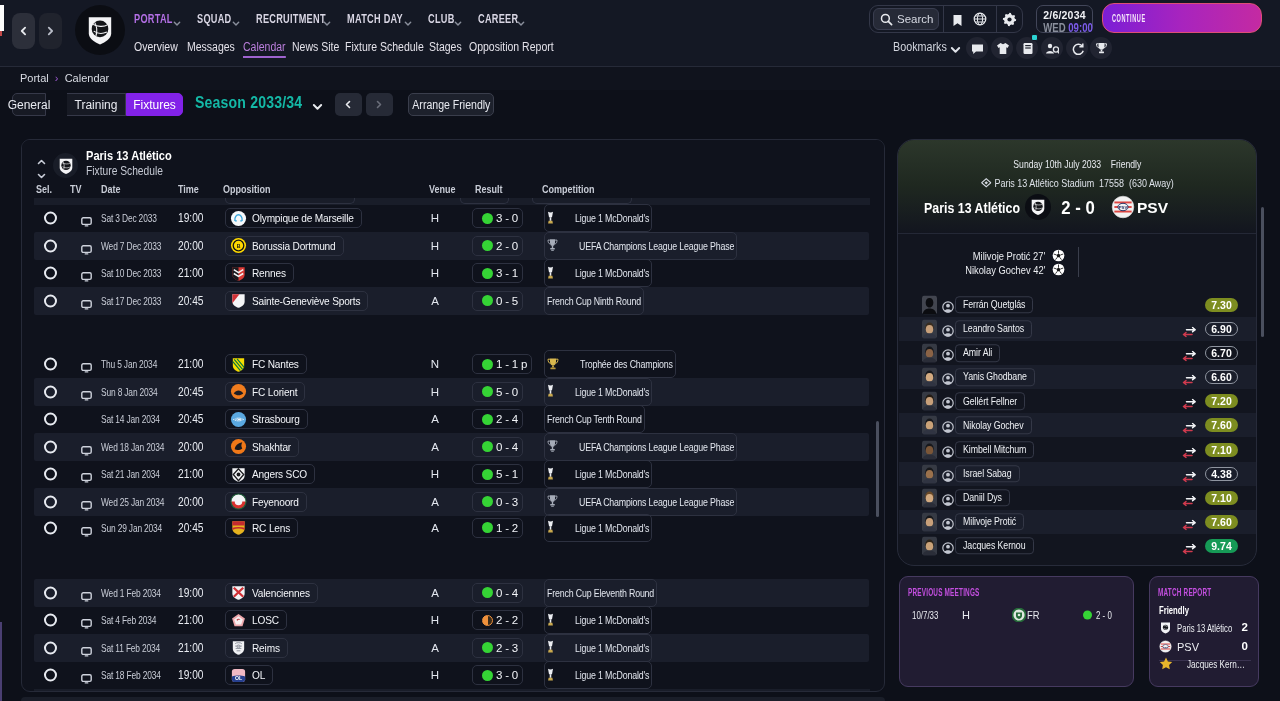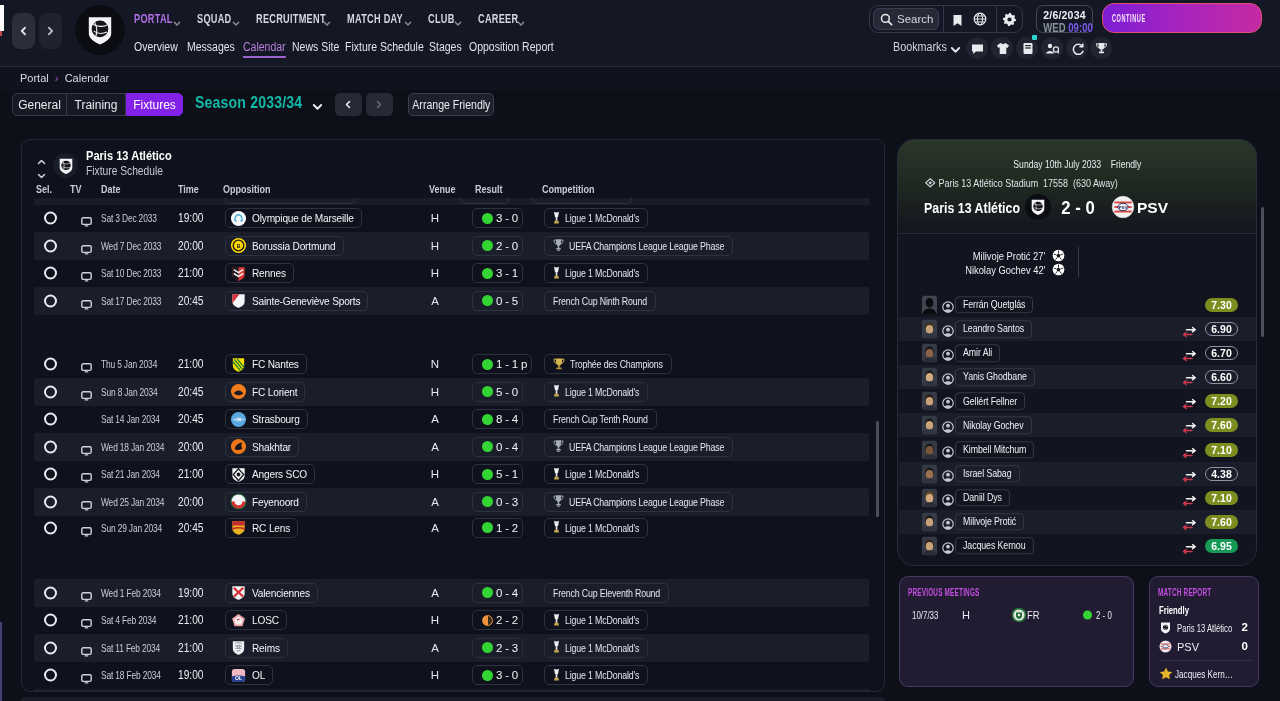--- a/index.html
+++ b/index.html
@@ -62,33 +62,33 @@
 .date { left:67px; font-size:10.5px; letter-spacing:-0.2px; color:#c9cdd7; white-space:nowrap; transform:translateY(-50%) scaleX(0.8) !important; transform-origin:left center; }
 .time { left:144px; font-size:12px; color:#e9ecf2; transform:translateY(-50%) scaleX(0.85) !important; transform-origin:left center; }
 .opp { left:191px; height:20px; border:1px solid #2d3140; border-radius:5px; display:flex; align-items:center; gap:5px; padding:0 7px 0 4px; }
 .tname { font-size:11px; letter-spacing:-0.2px; color:#f2f4f8; white-space:nowrap; }
 .venue { left:401px; font-size:11.5px; color:#e2e6ee; transform:translate(-50%,-50%) !important; }
 .result { left:438px; height:20px; border:1px solid #2d3140; border-radius:5px; display:flex; align-items:center; gap:3px; padding:0 4px 0 9px; }
 .score { font-size:11.5px; letter-spacing:-0.2px; color:#f2f4f8; white-space:nowrap; }
 .dot { width:11px; height:11px; border-radius:50%; flex:0 0 auto; }
 .dg { background:#35d435; }
 .dd { background:linear-gradient(90deg,#f0913c 50%,#3a2c1a 50%); border:1px solid #f0913c; }
-.comp { left:510px; height:20px; border:1px solid #2d3140; border-radius:5px; display:flex; align-items:center; gap:5px; padding:0 8px; }
+.comp { left:510px; height:28px; border:1px solid #2d3140; border-radius:5px; display:flex; align-items:center; gap:21px; padding:0 2px; }
 .cicon { display:flex; height:15px; }
 .cname { font-size:10.5px; letter-spacing:-0.2px; color:#e2e6ee; white-space:nowrap; }
 .ghead { position:absolute; left:12px; width:836px; height:36px; line-height:36px; font-size:11.5px; font-weight:bold; color:#f0f2f6; padding-left:7px; }
 #tscroll { position:absolute; left:854px; top:281px; width:3px; height:96px; background:#4a4f5e; border-radius:2px; }
 #topsliver { position:absolute; left:12px; top:57.5px; width:836px; height:7px; background:#191d29; }
 #botsliver { position:absolute; left:12px; top:548.5px; width:836px; height:4px; background:#191d29; }
 
 
 #rpanel { position:absolute; left:897px; top:139px; width:360px; height:427px; background:#12151f; border:1px solid #272b3a; border-radius:17px; overflow:hidden; }
 #rgrad { position:absolute; left:0; top:0; width:100%; height:94px; background:linear-gradient(180deg,#2c372b 0%,#1f2820 48%,rgba(18,21,31,0) 100%); }
 #rline1 { position:absolute; top:18px; width:100%; text-align:center; font-size:11.5px; color:#e8ebf0; }
-#rline2 { position:absolute; top:37px; width:100%; font-size:11.5px; color:#dde1e8; }
+#rline2 { position:absolute; top:37px; width:100%; text-align:center; font-size:11.5px; color:#dde1e8; }
 #scorerow { position:absolute; top:56px; left:0; width:100%; height:30px; }
 #rdiv { position:absolute; left:0; top:93px; width:100%; height:1px; background:#242836; }
 .scorer { position:absolute; left:0; width:167px; text-align:right; font-size:11px; color:#eceef2; }
 .scorer .sx { display:inline-block; transform:scaleX(0.85); transform-origin:right center; }
 #scorediv { position:absolute; left:180px; top:107px; width:1px; height:30px; background:#3a3e4c; }
 .prow { position:absolute; left:1px; width:358px; height:24.1px; }
 .prow.plight { background:#1a1e2b; }
 .prow > * { position:absolute; top:50%; transform:translateY(-50%); }
 .prow svg:first-child { left:23px; }
 .picon { left:43px; height:12px; }
@@ -255,21 +255,21 @@
         <rect x="5.7" y="7.8" width="1.6" height="1.8" fill="#e8eaee"></rect>
         <rect x="4" y="9.6" width="5" height="1.6" rx="0.4" fill="#e8eaee"></rect>
       </svg>
     </div>
 </div>
 
 <div id="crumb">
     <span class="t">Portal &nbsp;<span style="color:#9b59d0">›</span>&nbsp; Calendar</span>
   </div>
 
-<div class="tab" style="left:12px;width:55px;border-radius:5px 0 0 5px">General</div>
+<div class="tab" style="left:12px;width:34px;border-radius:5px 0 0 5px">General</div>
 <div class="tab" style="left:67px;width:59px;border-left:none">Training</div>
 <div class="tab sel" style="left:126px;width:57px;border-radius:0 5px 5px 0">Fixtures</div>
 <span id="season"><span style="display:inline-block;transform:scaleX(0.88);transform-origin:left center;white-space:nowrap">Season 2033/34</span></span>
 <span style="position:absolute;left:312px;top:99px"><svg width="9" height="9" viewBox="0 0 9 9" style="width:11px;height:11px">
       <path d="M1.5 2.5 L4.5 5.5 L7.5 2.5" fill="none" stroke="#e8eaee" stroke-width="1.6" stroke-linecap="round" stroke-linejoin="round"></path>
     </svg></span>
 <div class="sqbtn" style="left:335px">
     <svg width="9" height="9" viewBox="0 0 9 9" style="width:9px;height:9px">
       <path d="M5.5 1.5 L2.5 4.5 L5.5 7.5" fill="none" stroke="#e8eaee" stroke-width="1.6" stroke-linecap="round" stroke-linejoin="round"></path>
     </svg>
@@ -481,21 +481,21 @@
           <svg width="18" height="18" viewBox="0 0 18 18" style="width:17px;height:17px;flex:0 0 auto">
             <circle cx="9" cy="9" r="8" fill="#5aa8e0"></circle>
             <path d="M3 9 C6 6.5 12 6.5 15 9 C12 11.5 6 11.5 3 9 Z" fill="#f4f6f8"></path>
             <text x="9" y="10.8" font-size="4.5" font-weight="bold" fill="#5aa8e0" text-anchor="middle" font-family="Liberation Sans">RCS</text>
           </svg>
           <span class="tname"><span style="width:47.7px;display:inline-block;overflow:visible"><span style="display:inline-block;transform:scaleX(0.92);transform-origin:left center;white-space:nowrap">Strasbourg</span></span></span>
         </span>
         <span class="venue">A</span>
         <span class="result">
           <span class="dot dg"></span>
-          <span class="score">8 - 4</span>
+          <span class="score">2 - 4</span>
         </span>
         <span class="comp">
           <span class="cname"><span style="width:94.7px;display:inline-block;overflow:visible"><span style="display:inline-block;transform:scaleX(0.84);transform-origin:left center;white-space:nowrap">French Cup Tenth Round</span></span></span>
         </span>
       </div>
 <div class="row light" style="top:293.00px">
         <span class="radio"></span>
         <span class="tv"><svg width="11" height="10" viewBox="0 0 11 10" style="">
             <rect x="0.8" y="0.8" width="9.4" height="6.6" rx="1.4" fill="none" stroke="#ced2dc" stroke-width="1.4"></rect>
             <rect x="3.6" y="8.2" width="3.8" height="1.3" rx="0.6" fill="#ced2dc"></rect>
@@ -1068,21 +1068,21 @@
           <circle cx="6" cy="4.7" r="1.9" fill="#c2c6d0"></circle>
           <path d="M2.5 10.2 C3 7.7 9 7.7 9.5 10.2 C8.5 11.1 7.3 11.5 6 11.5 C4.7 11.5 3.5 11.1 2.5 10.2 Z" fill="#c2c6d0"></path>
         </svg></span>
       <span class="pname">
         <span style="width:62.5px;display:inline-block;overflow:visible"><span style="display:inline-block;transform:scaleX(0.8);transform-origin:left center;white-space:nowrap">Jacques Kernou</span></span>
       </span>
       <span class="subarr"><svg width="15" height="11" viewBox="0 0 15 11" style="">
           <path d="M1.5 3.2 H10.2 M10.2 3.2 L7.6 1 M10.2 3.2 L7.6 5.2" stroke="#f2f3f6" stroke-width="1.5" fill="none" stroke-linecap="round" stroke-linejoin="round" transform="translate(3,0)"></path>
           <path d="M13 8 H4.5 M4.5 8 L7 6 M4.5 8 L7 10" stroke="#cf3a4e" stroke-width="1.5" fill="none" stroke-linecap="round" stroke-linejoin="round" transform="translate(-3,0)"></path>
         </svg></span>
-      <span class="rating green">6.95</span>
+      <span class="rating green">9.74</span>
     </div>
 </div>
 <div id="rscroll"></div>
 
 <div class="ppanel" id="pm">
   <div class="ptitle"><span style="display:inline-block;transform:scaleX(0.64);transform-origin:left center">PREVIOUS MEETINGS</span></div>
   <div id="pmrow">
     <span style="left:12px" class="cx7">10/7/33</span>
     <span style="left:62px">H</span>
     <span style="left:112px;height:14px"><svg width="14" height="14" viewBox="0 0 14 14" style="">
@@ -1114,21 +1114,21 @@
         <rect x="2.8" y="5.4" width="14.4" height="1.6" fill="#dd4743"></rect>
         <rect x="2.8" y="9.2" width="14.4" height="1.6" fill="#dd4743"></rect>
         <rect x="2.8" y="13" width="14.4" height="1.6" fill="#dd4743"></rect>
         <ellipse cx="10" cy="10" rx="4.2" ry="3.1" fill="#f2f2f2" stroke="#1d2a5e" stroke-width="0.8"></ellipse>
         <text x="10" y="11.6" font-size="3.6" font-weight="bold" fill="#1d2a5e" text-anchor="middle" font-family="Liberation Sans">PSV</text>
       </svg>
       <span>PSV</span>
     </div>
   <div class="sc" style="top:63px">0</div>
   <div style="position:absolute;left:9px;top:83px;width:92px;height:1px;background:#3a3350"></div>
-  <div class="frow" style="top:90px;gap:2px">
+  <div class="frow" style="top:80px;gap:14px">
       <svg width="14" height="13" viewBox="0 0 14 13" style="">
         <path d="M7 0.5 L8.9 4.4 L13.2 5 L10.1 8 L10.8 12.3 L7 10.2 L3.2 12.3 L3.9 8 L0.8 5 L5.1 4.4 Z" fill="#e8b62c"></path>
       </svg>
       <span style="width:57px;display:inline-block;overflow:visible"><span style="display:inline-block;transform:scaleX(0.74);transform-origin:left center;white-space:nowrap">Jacques Kern…</span></span>
     </div>
 </div>
 
 <div id="pagesliver"></div>
 <div id="leftpurple"></div>
 <div id="whitetab"></div>

